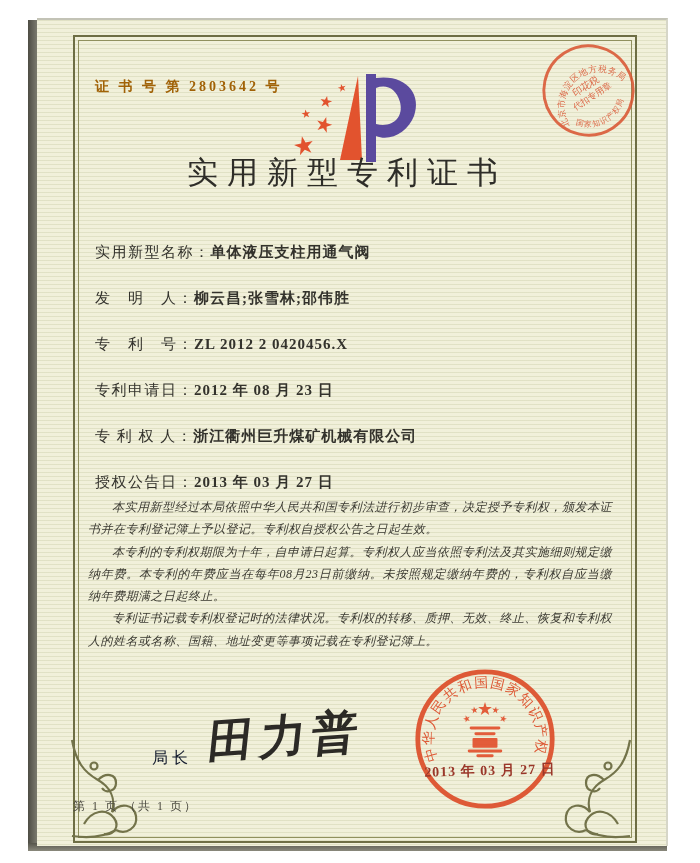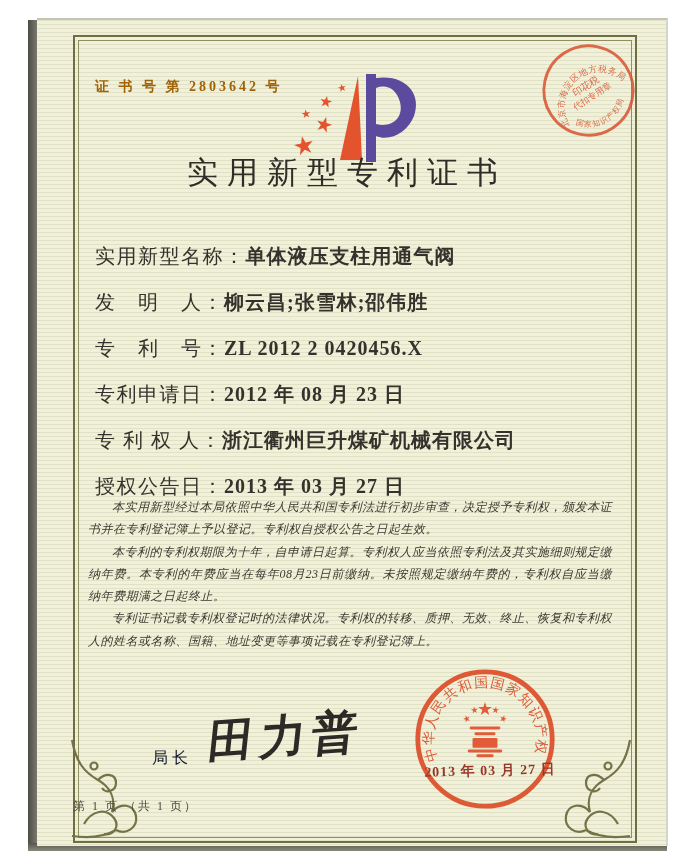--- a/index.html
+++ b/index.html
@@ -14,21 +14,21 @@
     background-color:#f1f0da;
     background-image:repeating-linear-gradient(180deg,rgba(158,165,112,.20) 0px,rgba(158,165,112,.20) 1px,rgba(0,0,0,0) 1px,rgba(0,0,0,0) 4px);
     border-top:2px solid #c3c3b6;border-right:2px solid #d6d6c8;}
   .frame{position:absolute;left:73px;top:35px;width:560px;height:804px;
     border:2px solid #6e6e44;outline:1px solid #90905e;outline-offset:-6px;}
   .cert-number{position:absolute;left:95px;top:70px;font-size:14px;letter-spacing:3px;
     color:#a16207;font-weight:700;margin-top:8px;}
   .title{position:absolute;left:67px;top:152px;width:560px;text-align:center;
     font-size:31px;font-weight:400;letter-spacing:9px;color:#2e2d28;}
   .logo{position:absolute;left:282px;top:70px;}
-  .field-row{position:absolute;left:95px;width:500px;font-size:20px;color:#33322c;
+  .field-row{position:absolute;left:95px;width:500px;font-size:15px;color:#33322c;
     white-space:nowrap;}
   .field-row .lbl{letter-spacing:1.5px;}
   .field-row .val{font-weight:600;letter-spacing:1px;}
   .body-text{position:absolute;left:88px;top:496px;width:524px;font-size:12px;
     line-height:22.3px;color:#3b3a32;font-style:italic;text-align:justify;}
   .body-text p{margin:0;text-indent:2em;letter-spacing:.5px;}
   .director{position:absolute;left:152px;top:748px;font-size:16px;letter-spacing:4px;color:#0f172a;}
   .signature{position:absolute;left:208px;top:706px;font-size:46px;color:#2c2a26;
     transform:rotate(-4deg) skewX(-10deg);letter-spacing:6px;font-weight:600;
     font-family:"DejaVu Serif", serif;}

